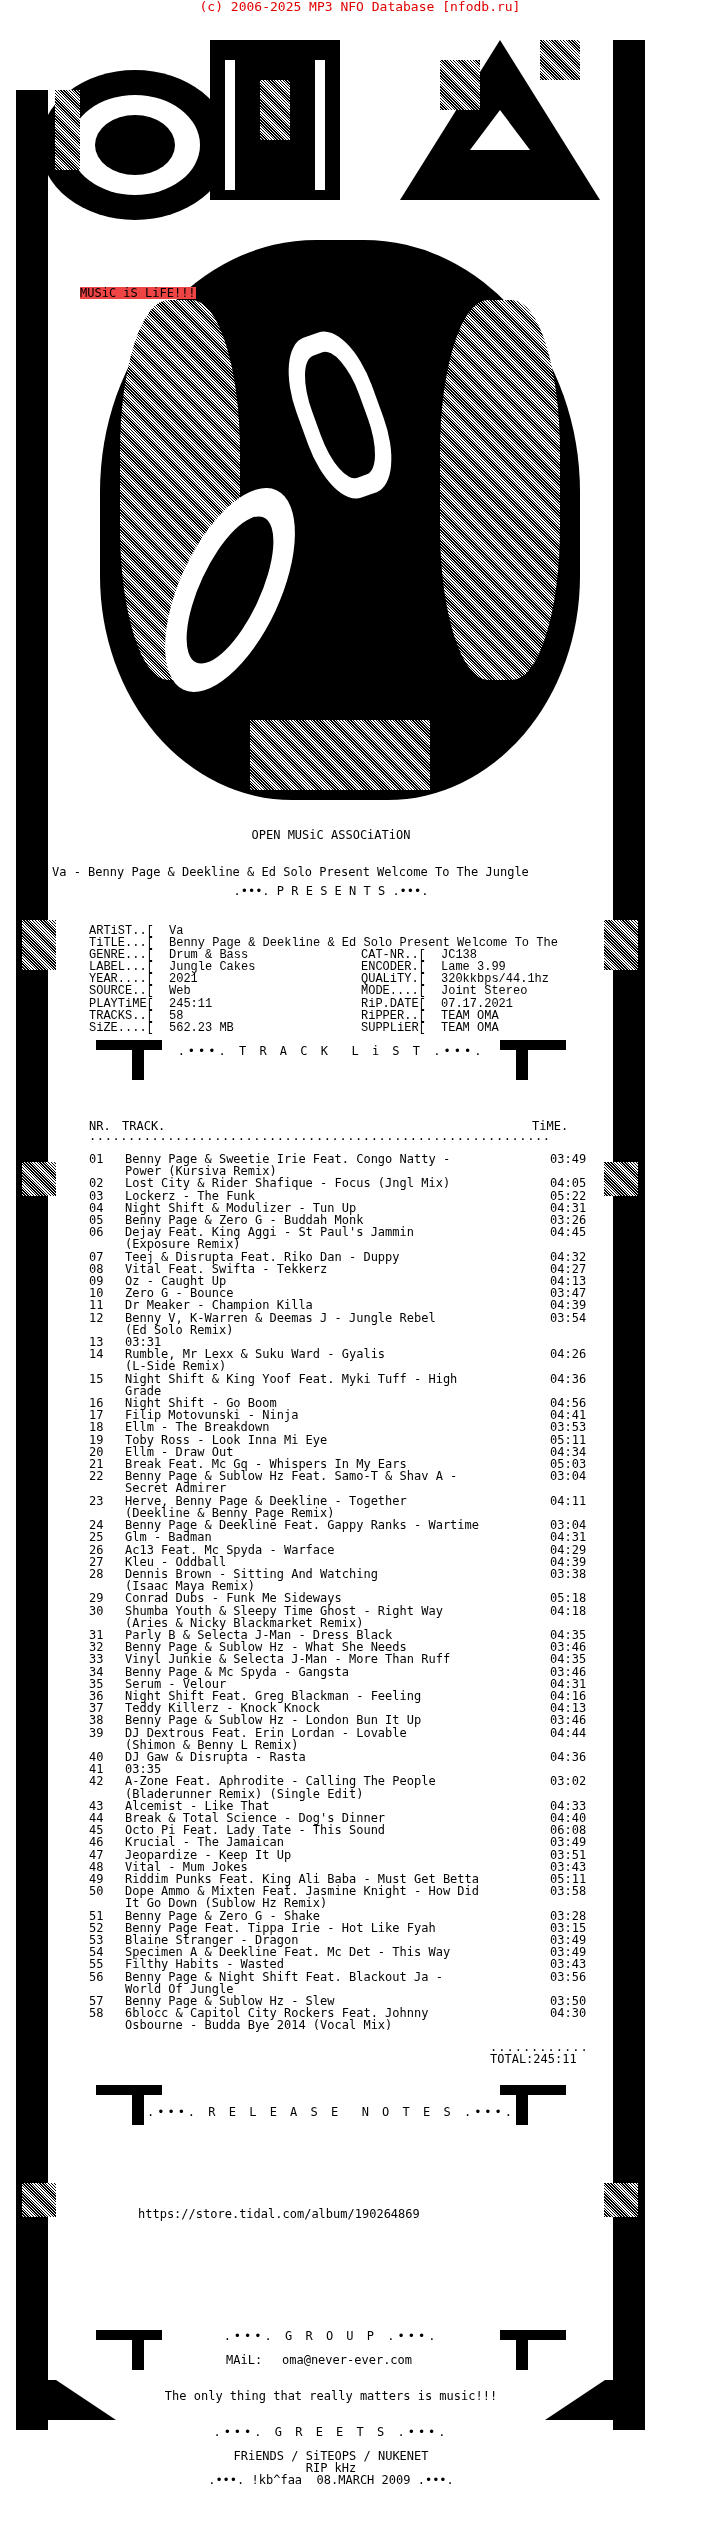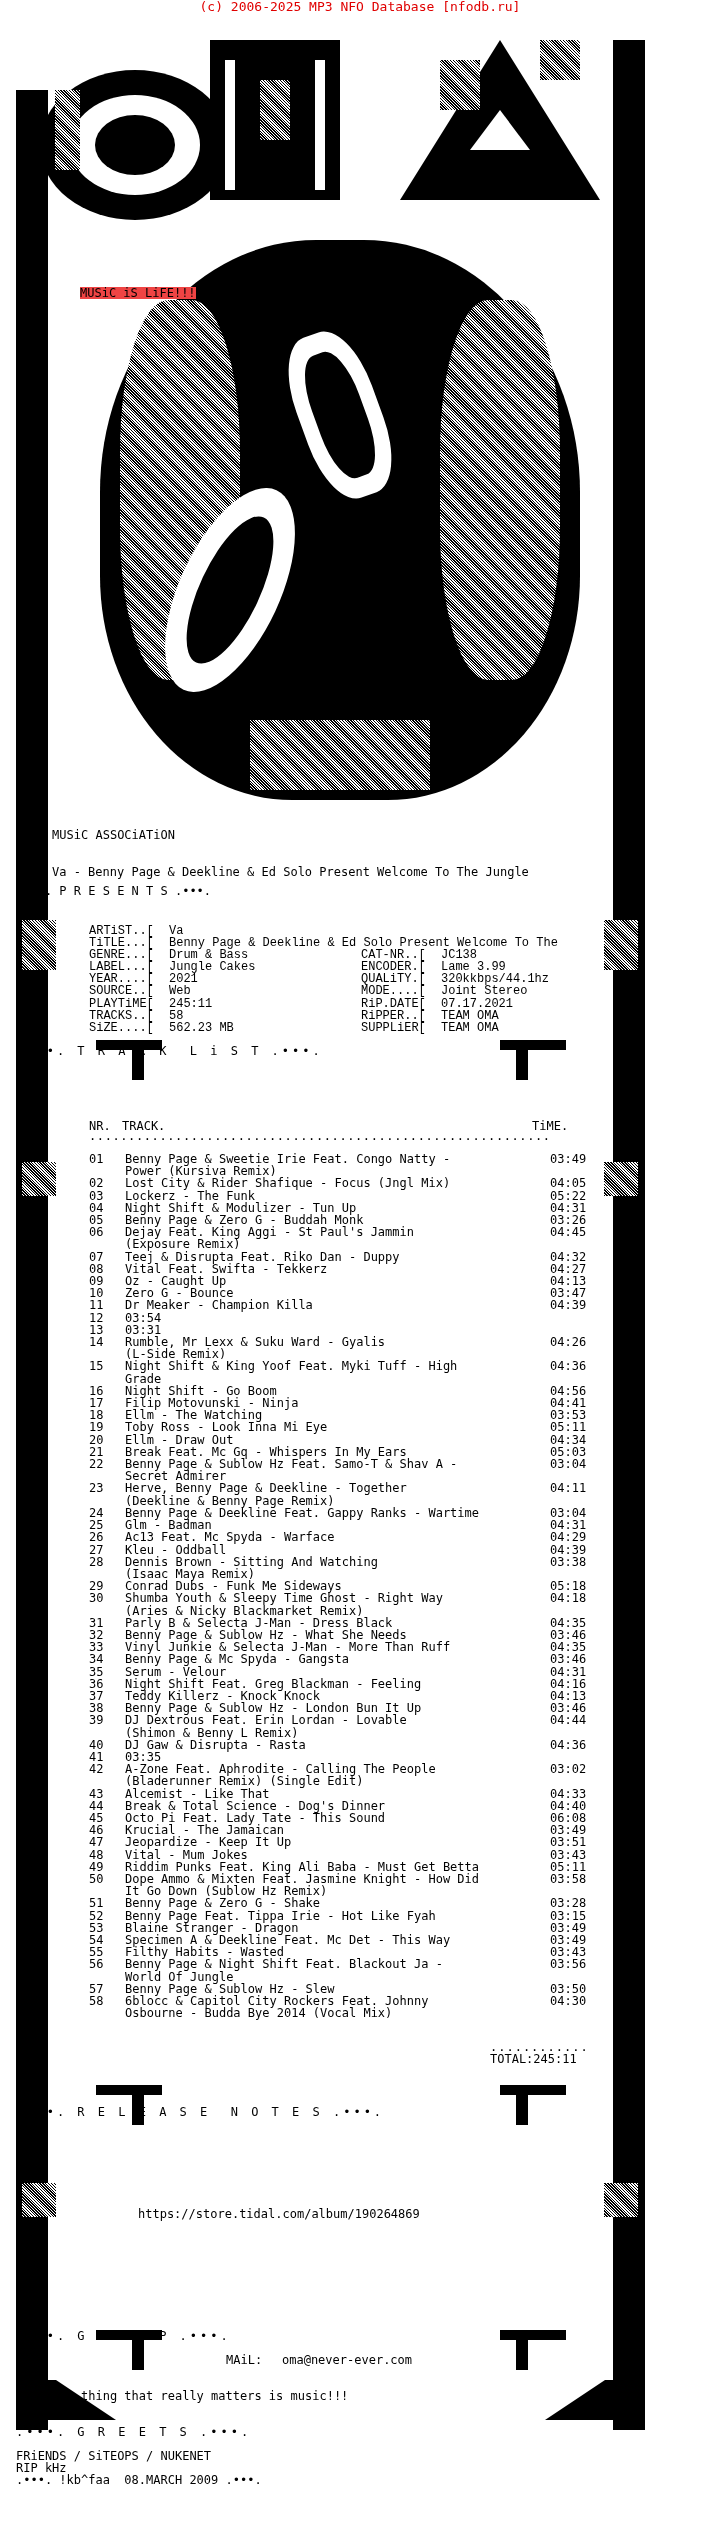--- a/index.html
+++ b/index.html
@@ -15,21 +15,21 @@
   .info-grid { position:absolute; left:89px; top:925px; font-size:12px; line-height:12.1px;font-family:Liberation Mono, monospace; }
   .info-row { display:flex; height:12.1px; }
   .info-k { width:80px; white-space:pre; }
   .info-v { width:192px; white-space:pre; overflow:visible; }
   .info-k2 { width:80px; white-space:pre; }
   .tracks { position:absolute; left:89px; top:1153px; font-size:12px; line-height:12.2px; }
   .trk { display:flex; }
   .trk .n { width:36px; }
   .trk .t { width:425px; }
   .trk .d { width:42px; }
-  .sec-title { position:absolute; width:630px; left:16px; text-align:left; font-size:12px; letter-spacing:3px; white-space:pre; }
+  .sec-title { position:absolute; width:630px; left:16px; text-align:center; font-size:12px; letter-spacing:3px; white-space:pre; }
 </style>
 </head>
 <body>
 
 <div class="copyright">(c) 2006-2025 MP3 NFO Database [nfodb.ru]</div>
 
 <div class="art">
 
   <div class="blk" style="left:16px;top:20px;width:630px;height:20px;background:transparent"></div>
 
@@ -201,20 +201,21 @@
       <span class="t"><span>Zero G - Bounce</span></span>
       <span class="d">03:47</span>
     </div>
     <div class="trk">
       <span class="n">11</span>
       <span class="t"><span>Dr Meaker - Champion Killa</span></span>
       <span class="d">04:39</span>
     </div>
     <div class="trk">
       <span class="n">12</span>
+      <span class="t"><span>Benny V, K-Warren &amp; Deemas J - Jungle Rebel</span><br><span>(Ed Solo Remix)</span></span>
       <span class="d">03:54</span>
     </div>
     <div class="trk">
       <span class="n">13</span>
       <span class="d">03:31</span>
     </div>
     <div class="trk">
       <span class="n">14</span>
       <span class="t"><span>Rumble, Mr Lexx &amp; Suku Ward - Gyalis</span><br><span>(L-Side Remix)</span></span>
       <span class="d">04:26</span>
@@ -229,21 +230,21 @@
       <span class="t"><span>Night Shift - Go Boom</span></span>
       <span class="d">04:56</span>
     </div>
     <div class="trk">
       <span class="n">17</span>
       <span class="t"><span>Filip Motovunski - Ninja</span></span>
       <span class="d">04:41</span>
     </div>
     <div class="trk">
       <span class="n">18</span>
-      <span class="t"><span>Ellm - The Watching</span></span>
+      <span class="t"><span>Ellm - The Breakdown</span></span>
       <span class="d">03:53</span>
     </div>
     <div class="trk">
       <span class="n">19</span>
       <span class="t"><span>Toby Ross - Look Inna Mi Eye</span></span>
       <span class="d">05:11</span>
     </div>
     <div class="trk">
       <span class="n">20</span>
       <span class="t"><span>Ellm - Draw Out</span></span>

